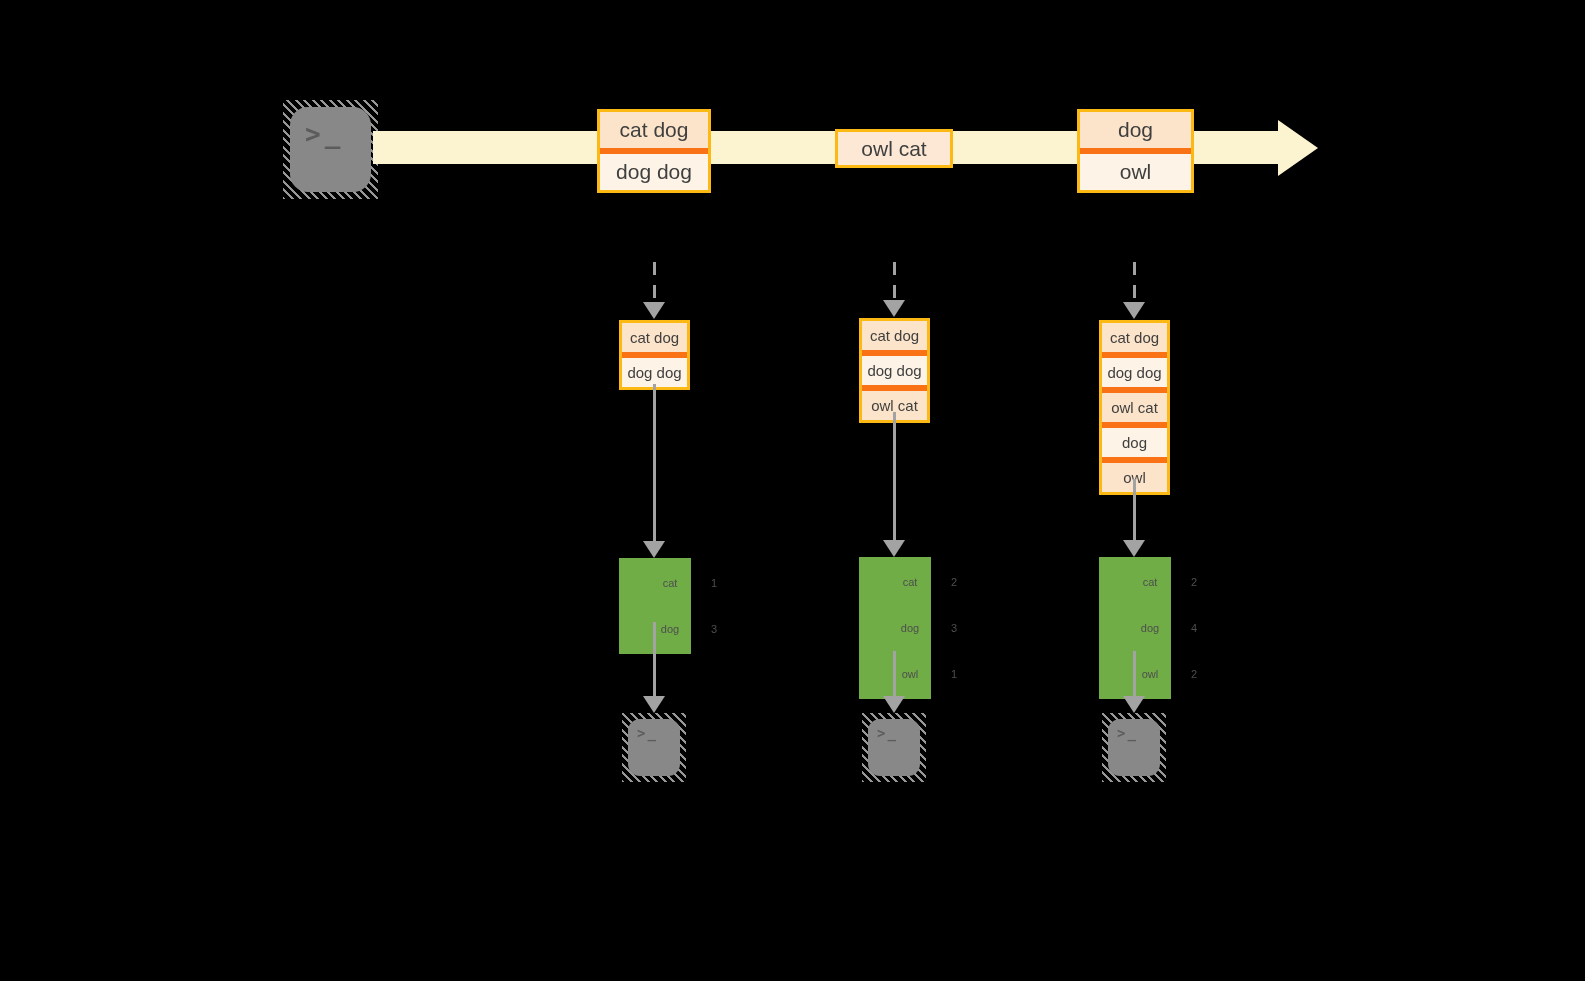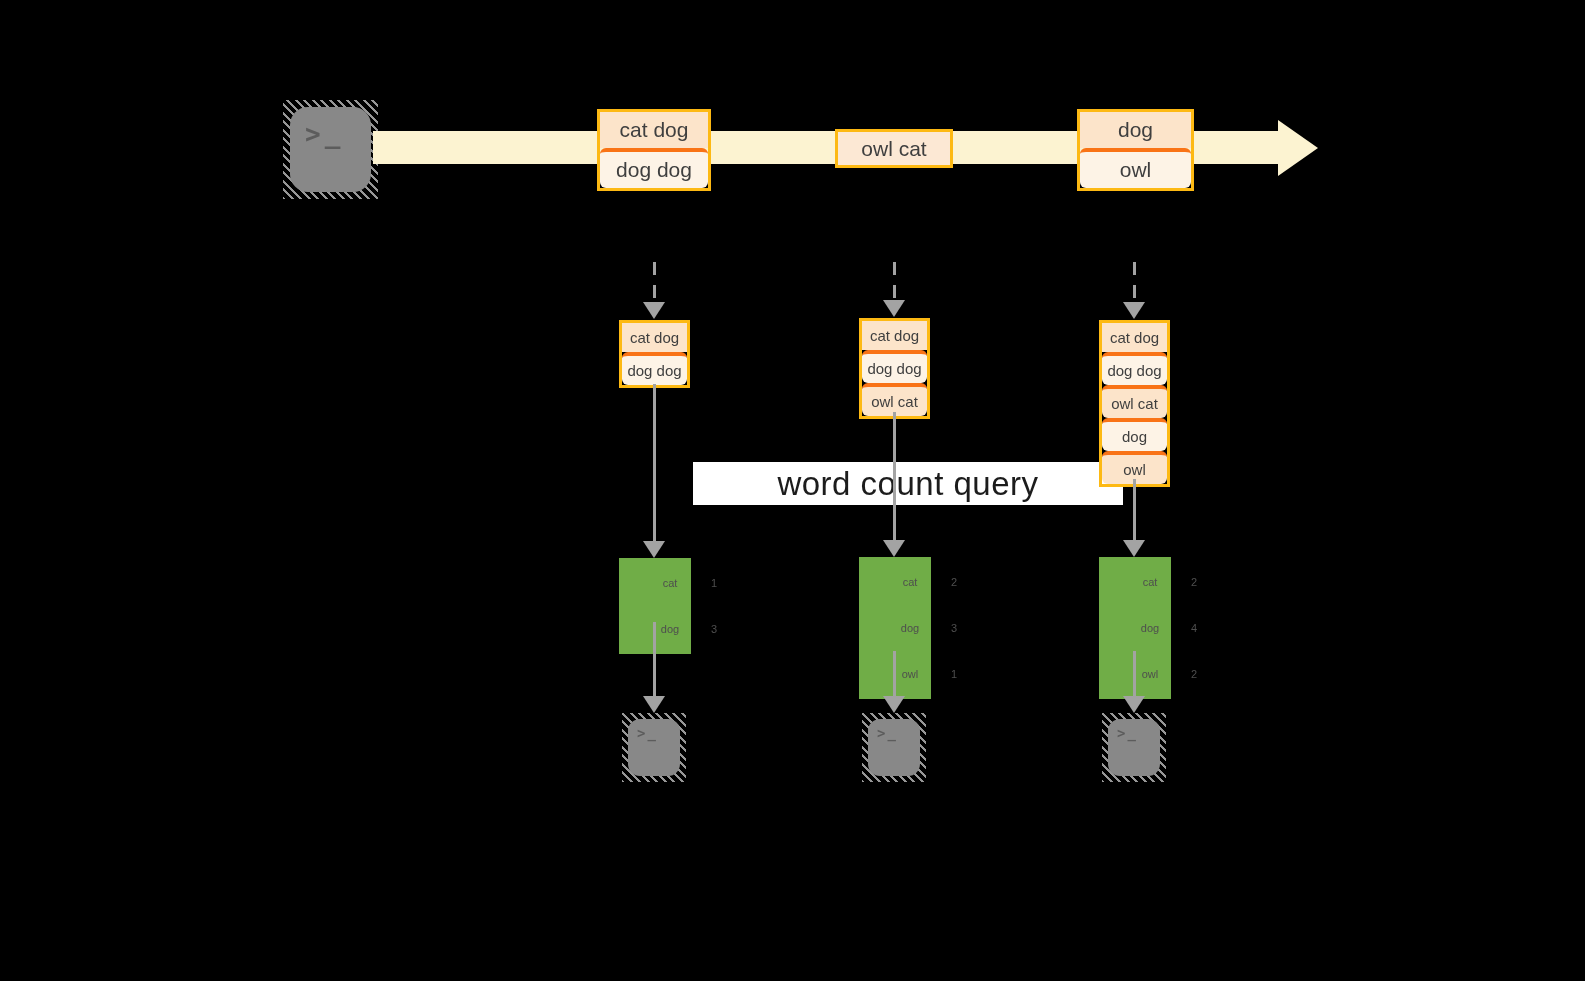--- a/index.html
+++ b/index.html
@@ -25,21 +25,21 @@
   
   .stream-band{position:absolute;left:373px;top:131px;width:905px;height:33px;background:#fcf3d1;z-index:1;}
   .stream-head{
     position:absolute;left:1278px;top:120px;width:0;height:0;z-index:1;
     border-top:28px solid transparent;border-bottom:28px solid transparent;
     border-left:40px solid #fcf3d1;
   }
   
   .obox{position:absolute;border:3px solid #fdb913;box-sizing:border-box;z-index:3;}
   .orow{display:flex;align-items:center;justify-content:center;color:#3f3f3f;}
-  .orow + .orow{border-top:4px solid #f97316;border-radius:6px;}
+  .orow + .orow{border-top:6px solid #f97316;}
   .fill-a{background:#fce4ca;text-align:right;}
   .fill-b{background:#fdf3e6;}
   .fill-c{background:#fce8d4;}
   .ev-row{height:36px;font-size:21px;}
   .ev-row-single{height:33px;font-size:21px;}
   .st-row{height:29px;font-size:15px;}
   
   .vline{position:absolute;width:3px;background:#a3a3a3;z-index:4;}
   .dline{
     position:absolute;width:3px;z-index:4;
@@ -111,23 +111,20 @@
     <div class="orow st-row fill-a">owl cat</div>
   </div>
   <div class="obox" style="left:1099px;top:320px;width:71px;">
     <div class="orow st-row fill-a">cat dog</div>
     <div class="orow st-row fill-b">dog dog</div>
     <div class="orow st-row fill-a">owl cat</div>
     <div class="orow st-row fill-b">dog</div>
     <div class="orow st-row fill-a">owl</div>
   </div>
 
-  <div class="banner">
-    <span>word count query</span>
-  </div>
 
   <div class="vline" style="left:653px;top:384px;height:158px;"></div>
   <div class="ahead" style="left:643px;top:541px;"></div>
   <div class="vline" style="left:893px;top:412px;height:129px;"></div>
   <div class="ahead" style="left:883px;top:540px;"></div>
   <div class="vline" style="left:1133px;top:479px;height:62px;"></div>
   <div class="ahead" style="left:1123px;top:540px;"></div>
 
   <div class="gtable" style="left:619px;top:558px;">
     <div class="gcell g-a">cat</div>

